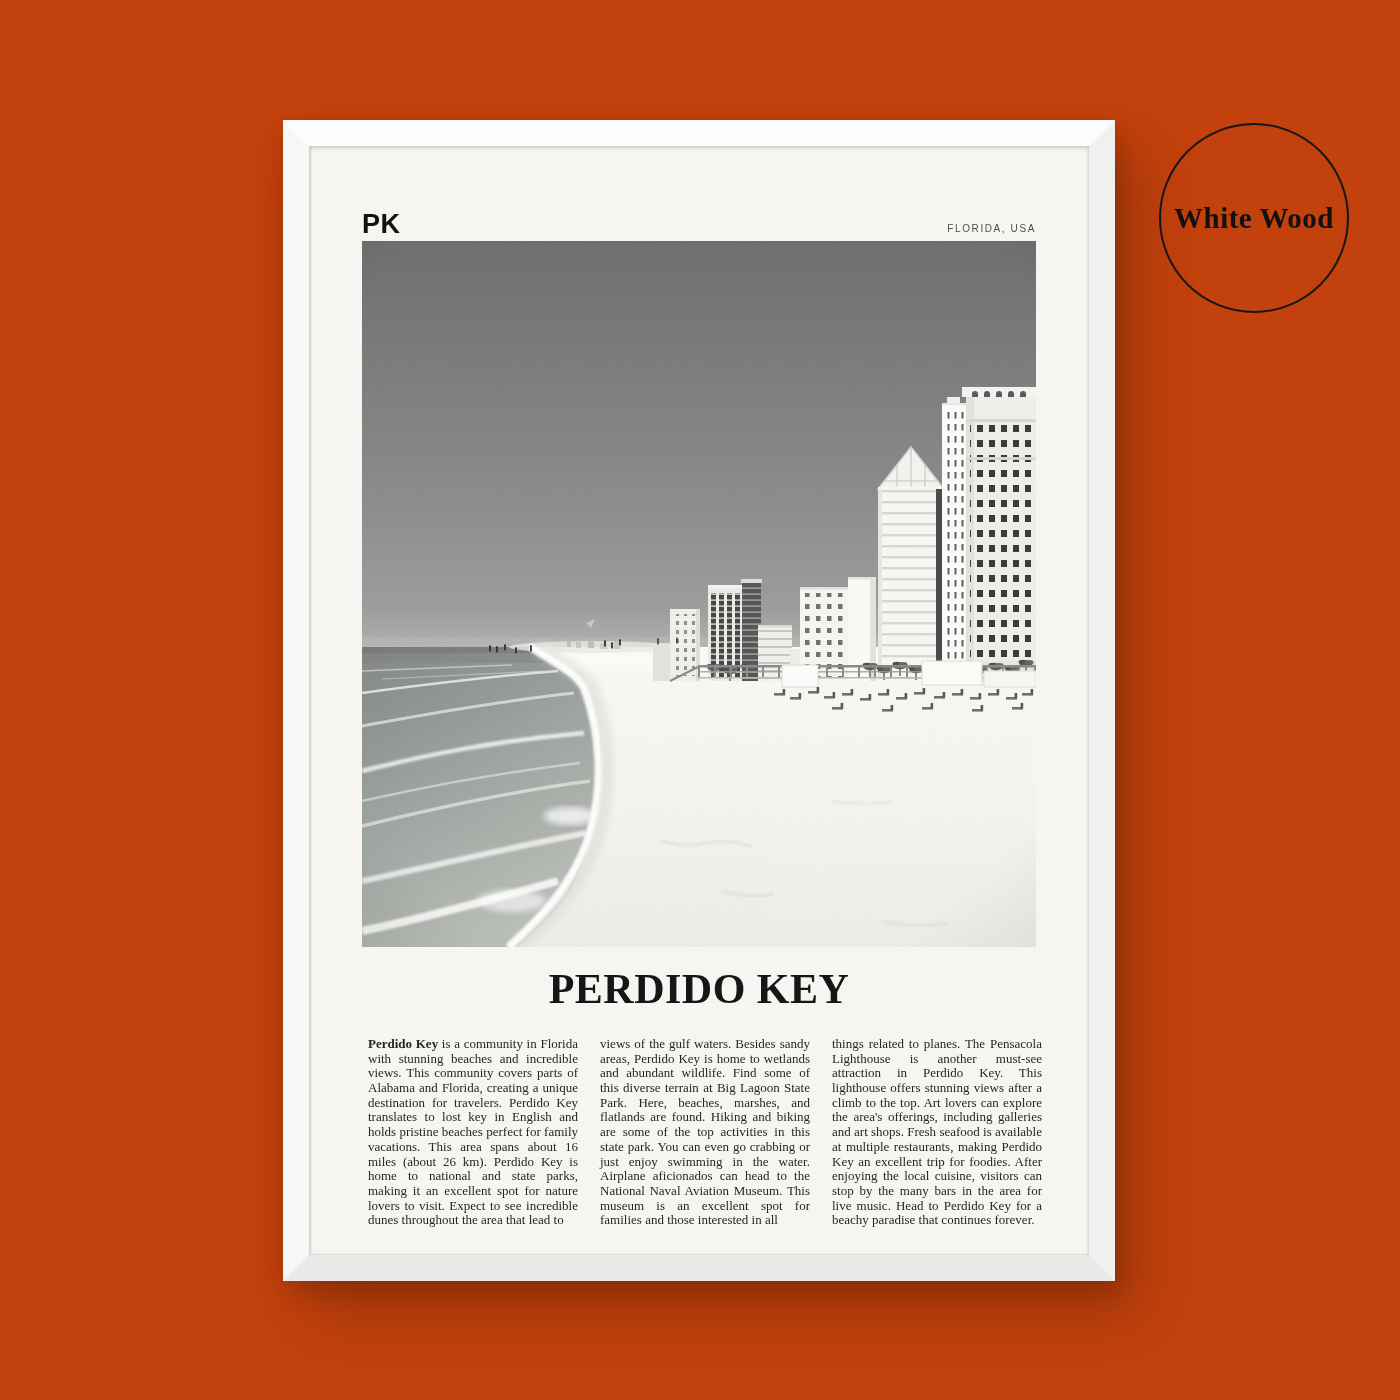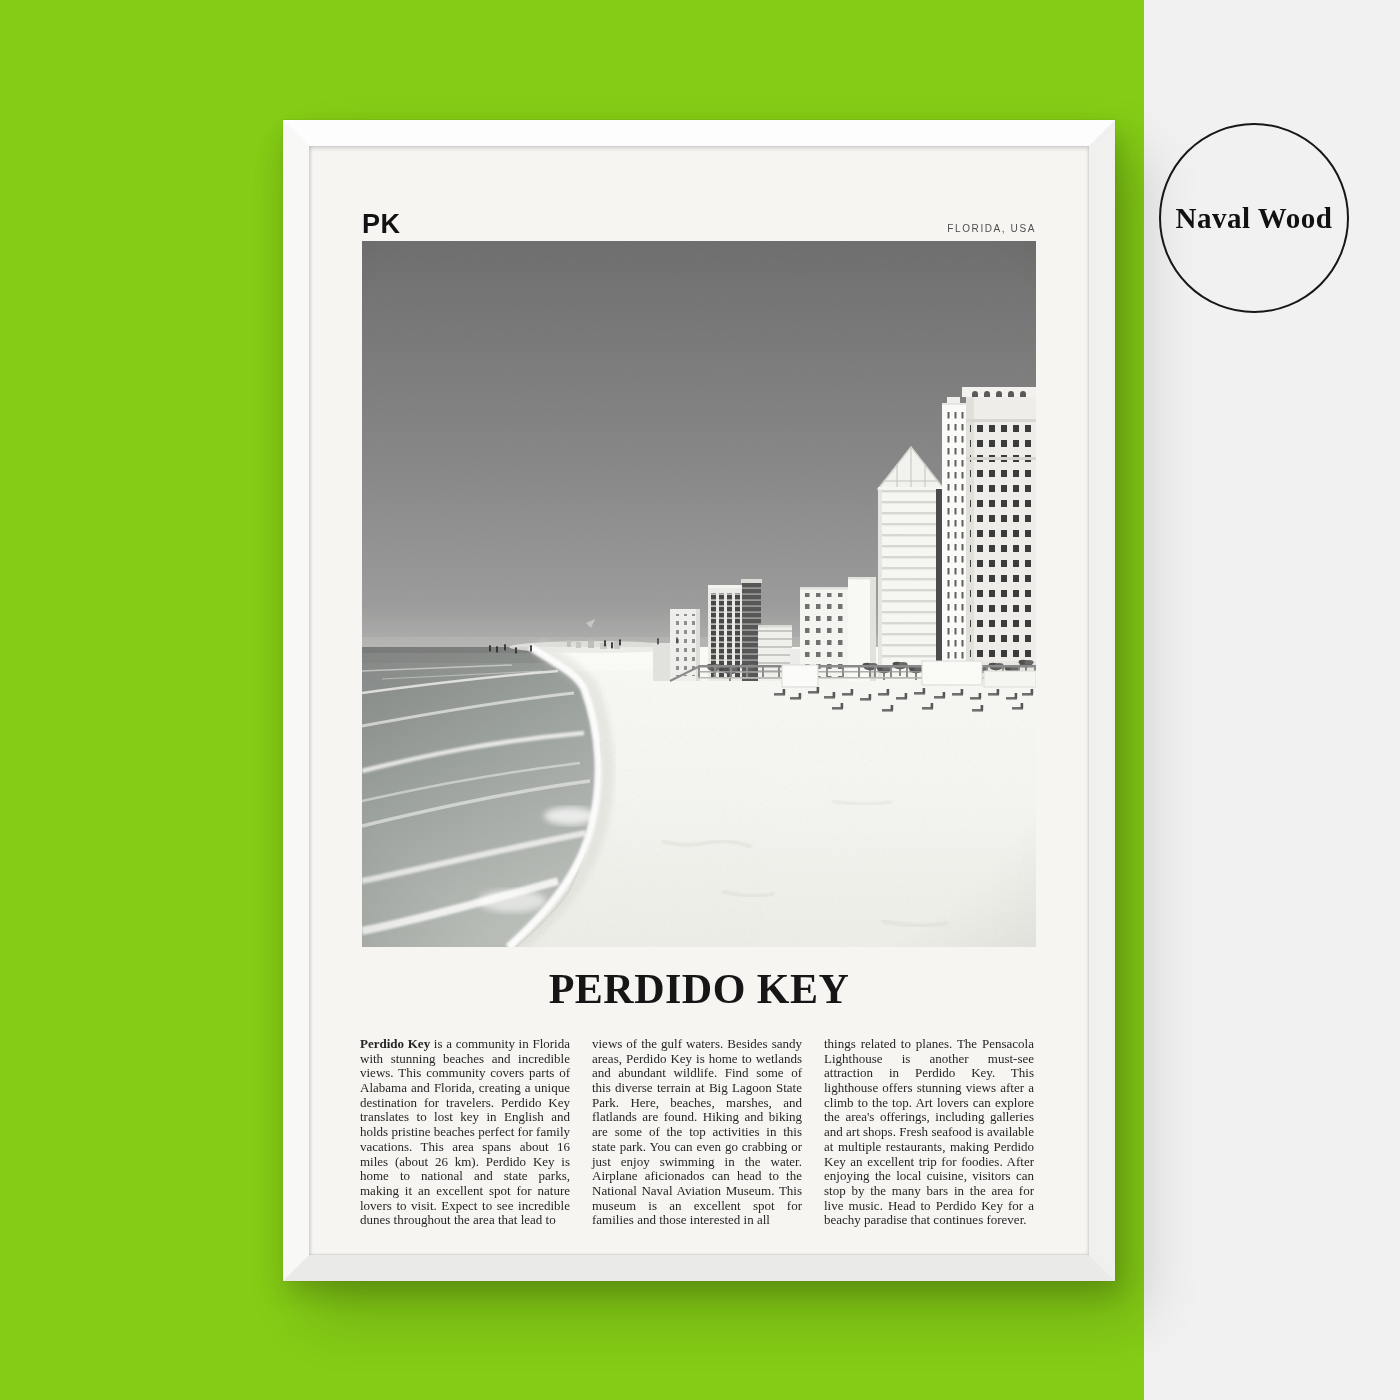--- a/index.html
+++ b/index.html
@@ -1,17 +1,17 @@
 <!DOCTYPE html>
 <html><head>
 <meta charset="utf-8">
 <style>
   html,body{margin:0;padding:0;}
   body{width:1400px;height:1400px;overflow:hidden;background:#f1f1f1;}
-  .stage{position:relative;width:1144px;height:1400px;background:#84cc16;font-family:"Liberation Serif",serif;}
+  .stage{position:relative;width:1400px;height:1400px;background:#c2410c;font-family:"Liberation Serif",serif;}
 
   
   .frame{
     position:absolute;left:283px;top:120px;width:832px;height:1161px;
     box-sizing:border-box;
     border-style:solid;border-width:26px;
     border-top-color:#fdfdfd;border-left-color:#f8f8f7;
     border-right-color:#f0f0ef;border-bottom-color:#eaeae9;
     background:#f6f5f2;
     box-shadow:26px 34px 55px rgba(0,0,0,.17),8px 12px 20px rgba(0,0,0,.10),-6px 14px 28px rgba(0,0,0,.06),0 0 1px rgba(0,0,0,.22);
@@ -39,21 +39,21 @@
   .photo svg{display:block;width:674px;height:706px;}
 
   .poster-title{
     position:absolute;left:0;top:822px;width:100%;
     text-align:center;
     font-family:"Liberation Serif",serif;font-weight:700;
     font-size:42px;line-height:1;letter-spacing:.5px;color:#161616;
   }
 
   .columns{
-    position:absolute;left:51px;top:878px;width:674px;
+    position:absolute;left:59px;top:878px;width:674px;
     display:flex;gap:22px;
   }
   .col{
     flex:1 1 0;
     font-family:"Liberation Serif",serif;
     font-size:13px;line-height:1.13;color:#262626;
     text-align:justify;text-justify:inter-word;
   }
   .col b{font-weight:700;}
 
@@ -345,16 +345,16 @@
       <div class="columns">
         <p class="col"><b>Perdido Key</b><span> is a community in Florida with stunning beaches and incredible views. This community covers parts of Alabama and Florida, creating a unique destination for travelers. Perdido Key translates to lost key in English and holds pristine beaches perfect for family vacations. This area spans about 16 miles (about 26 km). Perdido Key is home to national and state parks, making it an excellent spot for nature lovers to visit. Expect to see incredible dunes throughout the area that lead to</span></p>
         <p class="col"><b></b><span>views of the gulf waters. Besides sandy areas, Perdido Key is home to wetlands and abundant wildlife. Find some of this diverse terrain at Big Lagoon State Park. Here, beaches, marshes, and flatlands are found. Hiking and biking are some of the top activities in this state park. You can even go crabbing or just enjoy swimming in the water. Airplane aficionados can head to the National Naval Aviation Museum. This museum is an excellent spot for families and those interested in all</span></p>
         <p class="col"><b></b><span>things related to planes. The Pensacola Lighthouse is another must-see attraction in Perdido Key. This lighthouse offers stunning views after a climb to the top. Art lovers can explore the area's offerings, including galleries and art shops. Fresh seafood is available at multiple restaurants, making Perdido Key an excellent trip for foodies. After enjoying the local cuisine, visitors can stop by the many bars in the area for live music. Head to Perdido Key for a beachy paradise that continues forever.</span></p>
       </div>
 
     </div>
   </div>
 
   <div class="badge">
-    <span class="badge-label">Naval Wood</span>
+    <span class="badge-label">White Wood</span>
   </div>
 
 </div>
 
 </body></html>

